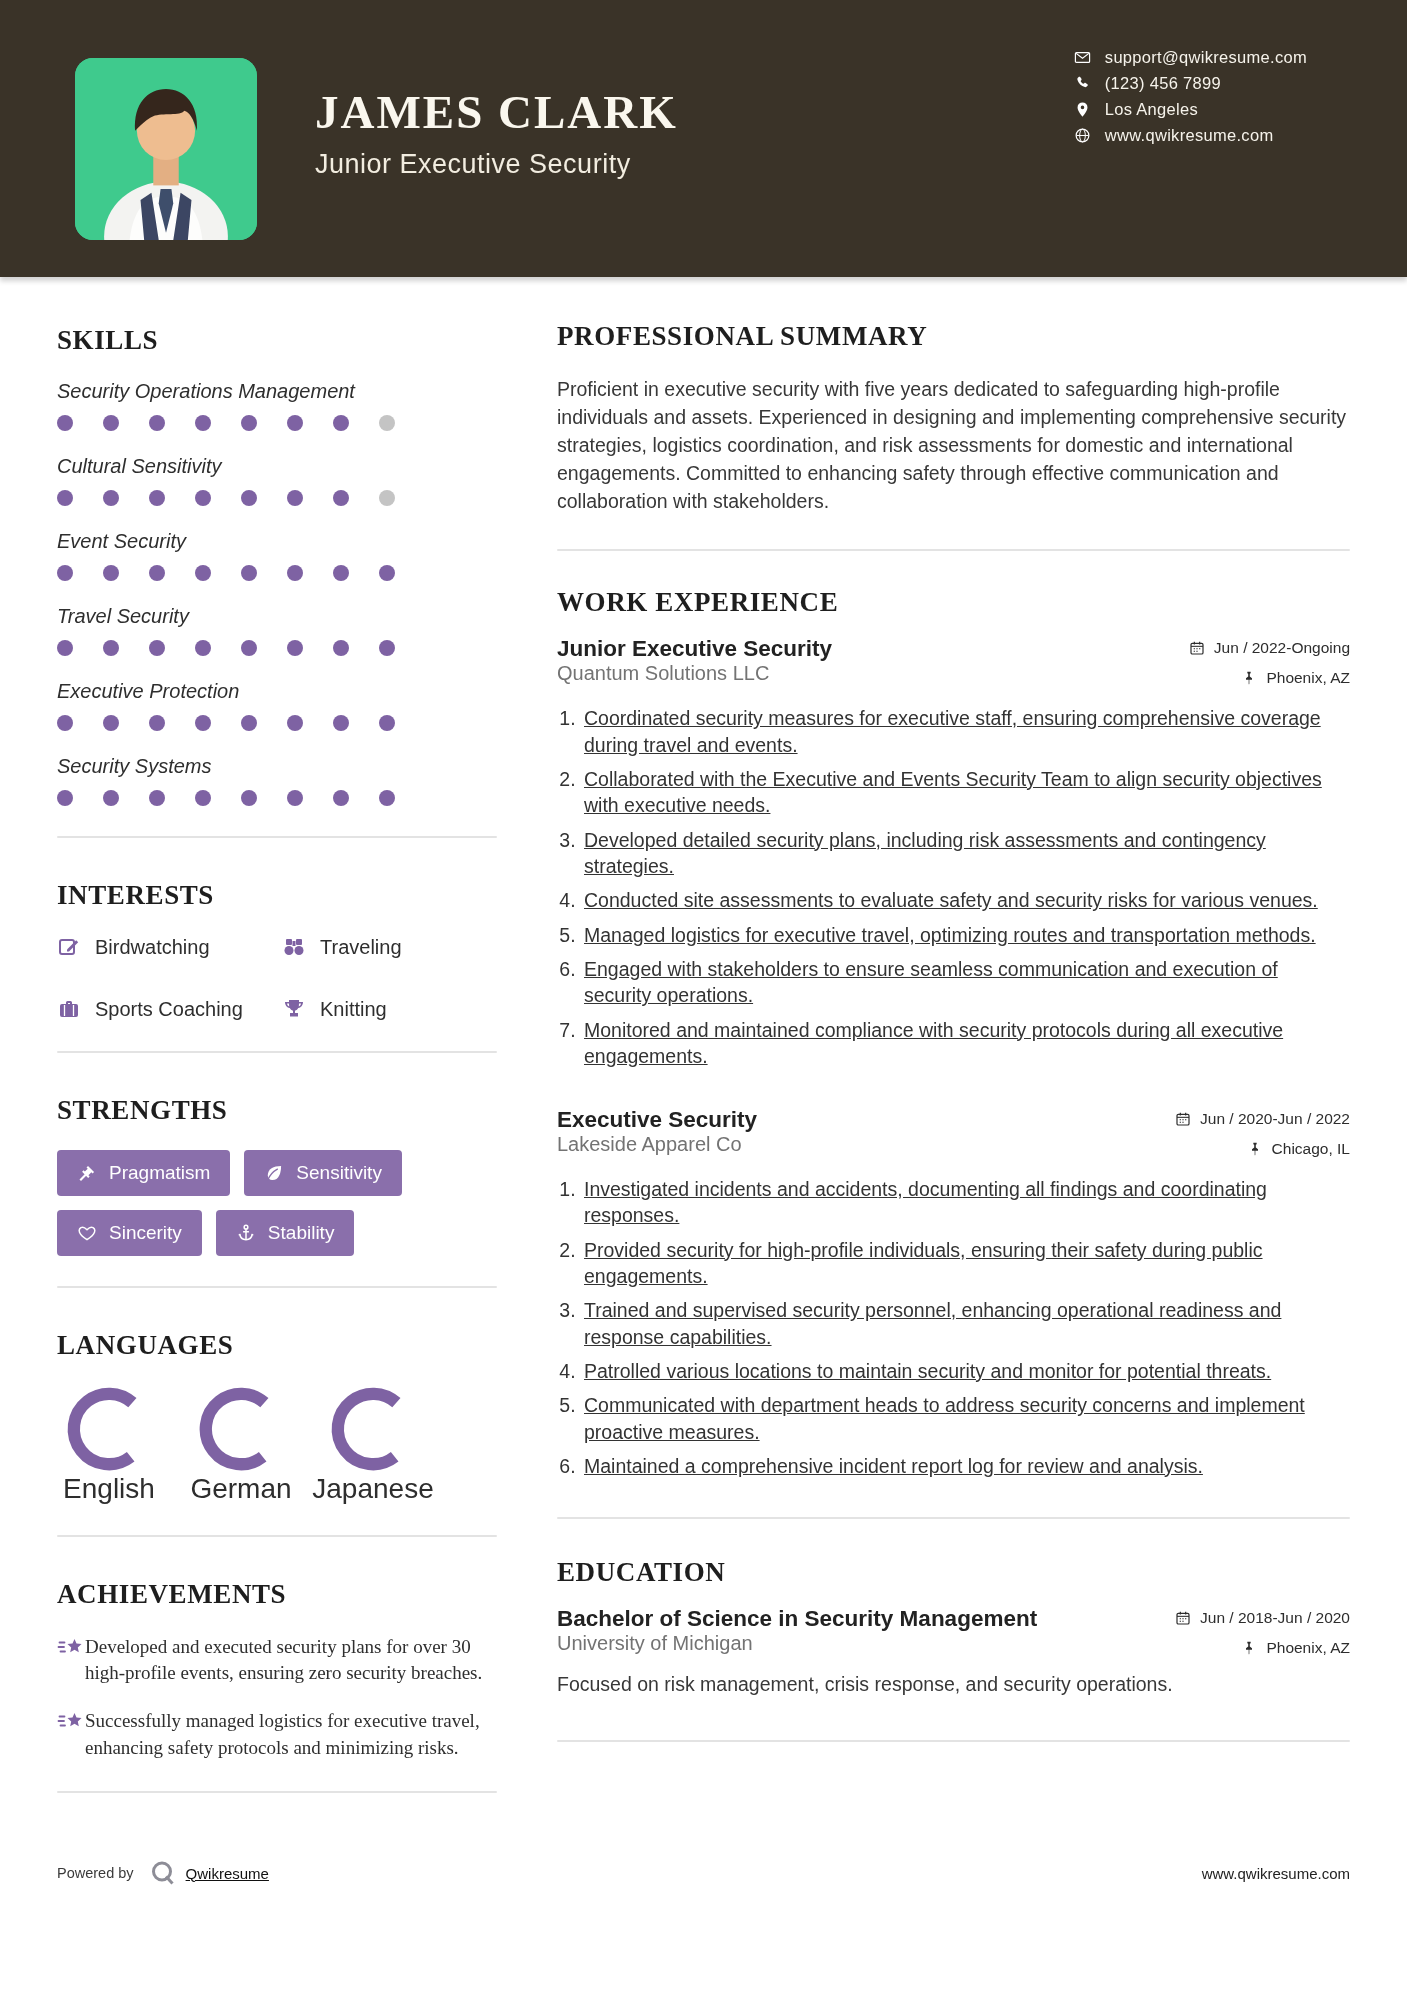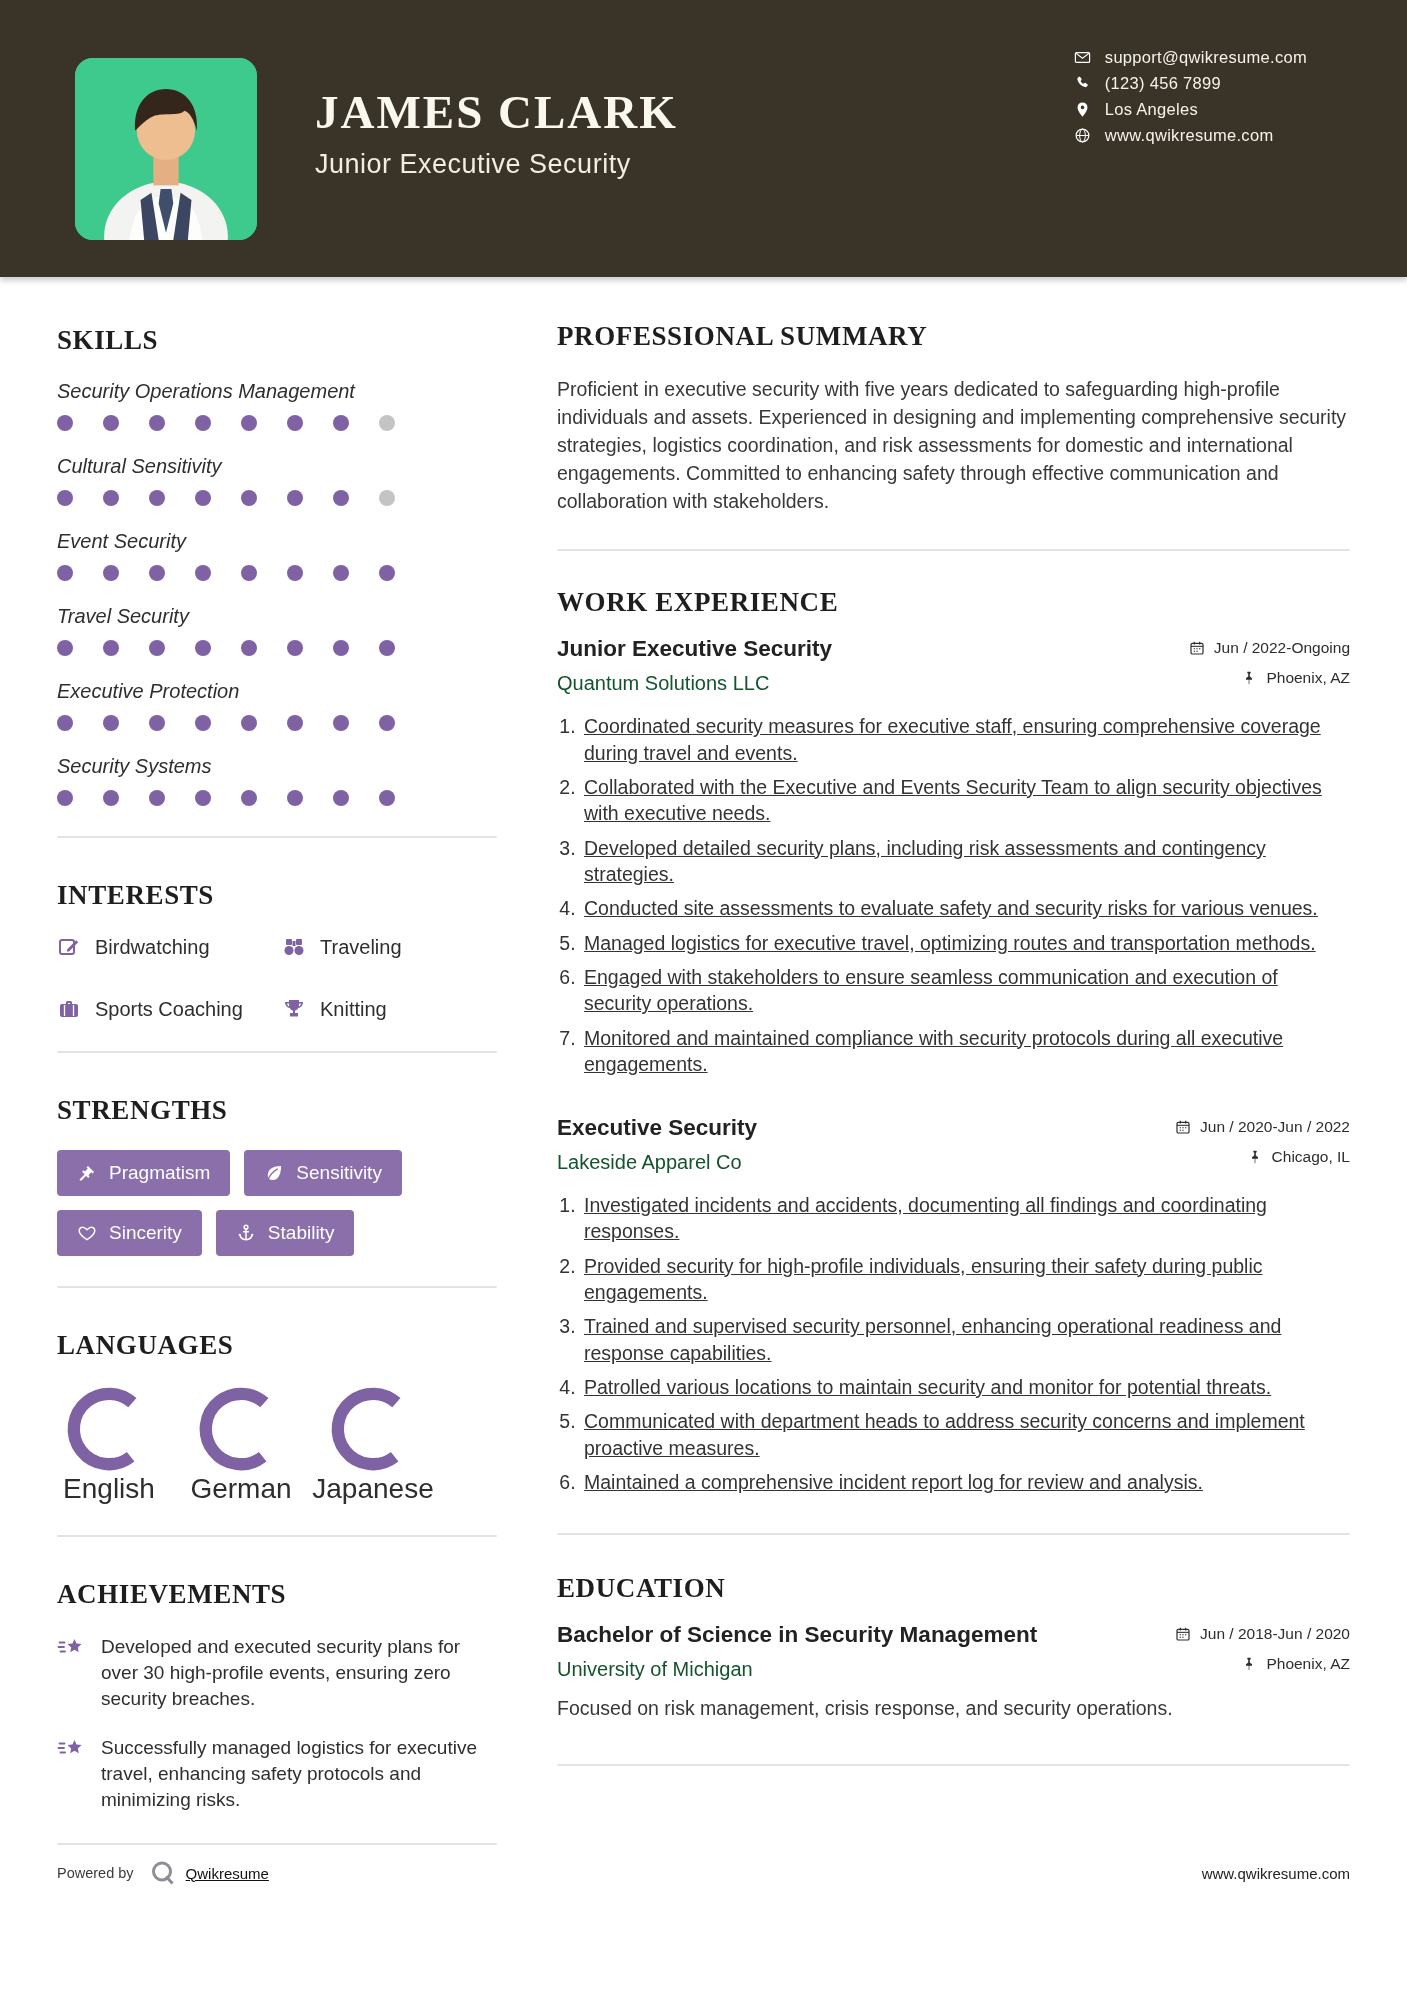--- a/index.html
+++ b/index.html
@@ -54,29 +54,29 @@
     display:inline-flex; align-items:center; gap:12px; background:#8a6fab;
     color:#fff; font-size:19px; padding:12px 20px; border-radius:4px;
   }
   .badge svg { width:20px; height:20px; }
   
   .langs { display:flex; gap:28px; margin-top:6px; }
   .lang { width:104px; display:flex; flex-direction:column; align-items:center; }
   .ring { width:88px; height:88px; }
   .lang-label { font-size:28px; color:#2e2e2e; }
   
-  .ach-item { display:flex; gap:16px; margin-bottom:22px; }
+  .ach-item { display:flex; gap:0; margin-bottom:22px;font-family:Liberation Serif, serif; }
   .ach-item svg { width:28px; height:26px; flex:0 0 auto; margin-top:2px; }
   .ach-text { font-size:19px; line-height:1.38; color:#2f2f2f; }
   
   .summary-text { font-size:19.5px; line-height:1.43; color:#383838; }
   .job { margin-bottom:38px; }
   .job-head { display:flex; justify-content:space-between; align-items:flex-start; margin-bottom:18px; }
   .job-name { font-size:22.5px; font-weight:700; color:#222; }
-  .job-company { font-size:20px; color:#14532d; margin-top:10px; }
+  .job-company { font-size:20px; color:#737373; }
   .job-meta { text-align:right; display:flex; flex-direction:column; gap:12px; margin-top:3px; }
   .meta-row { display:flex; justify-content:flex-end; align-items:center; gap:9px; font-size:15.5px; color:#2d2d2d; }
   .meta-row svg { width:16px; height:16px; }
   ol.bullets { margin-left:24px; }
   ol.bullets li { font-size:19.5px; line-height:1.35; color:#333; margin-bottom:8px; padding-left:3px;text-decoration:underline; }
   .edu-desc { font-size:19.5px; color:#383838; margin-top:16px; }
   
   .footer { position:absolute; left:57px; right:57px; top:1858px; display:flex; align-items:center; }
   .powered { font-size:14.5px; color:#3a3a3a; }
   .qlogo { width:30px; height:30px; margin:0 8px 0 14px; }

